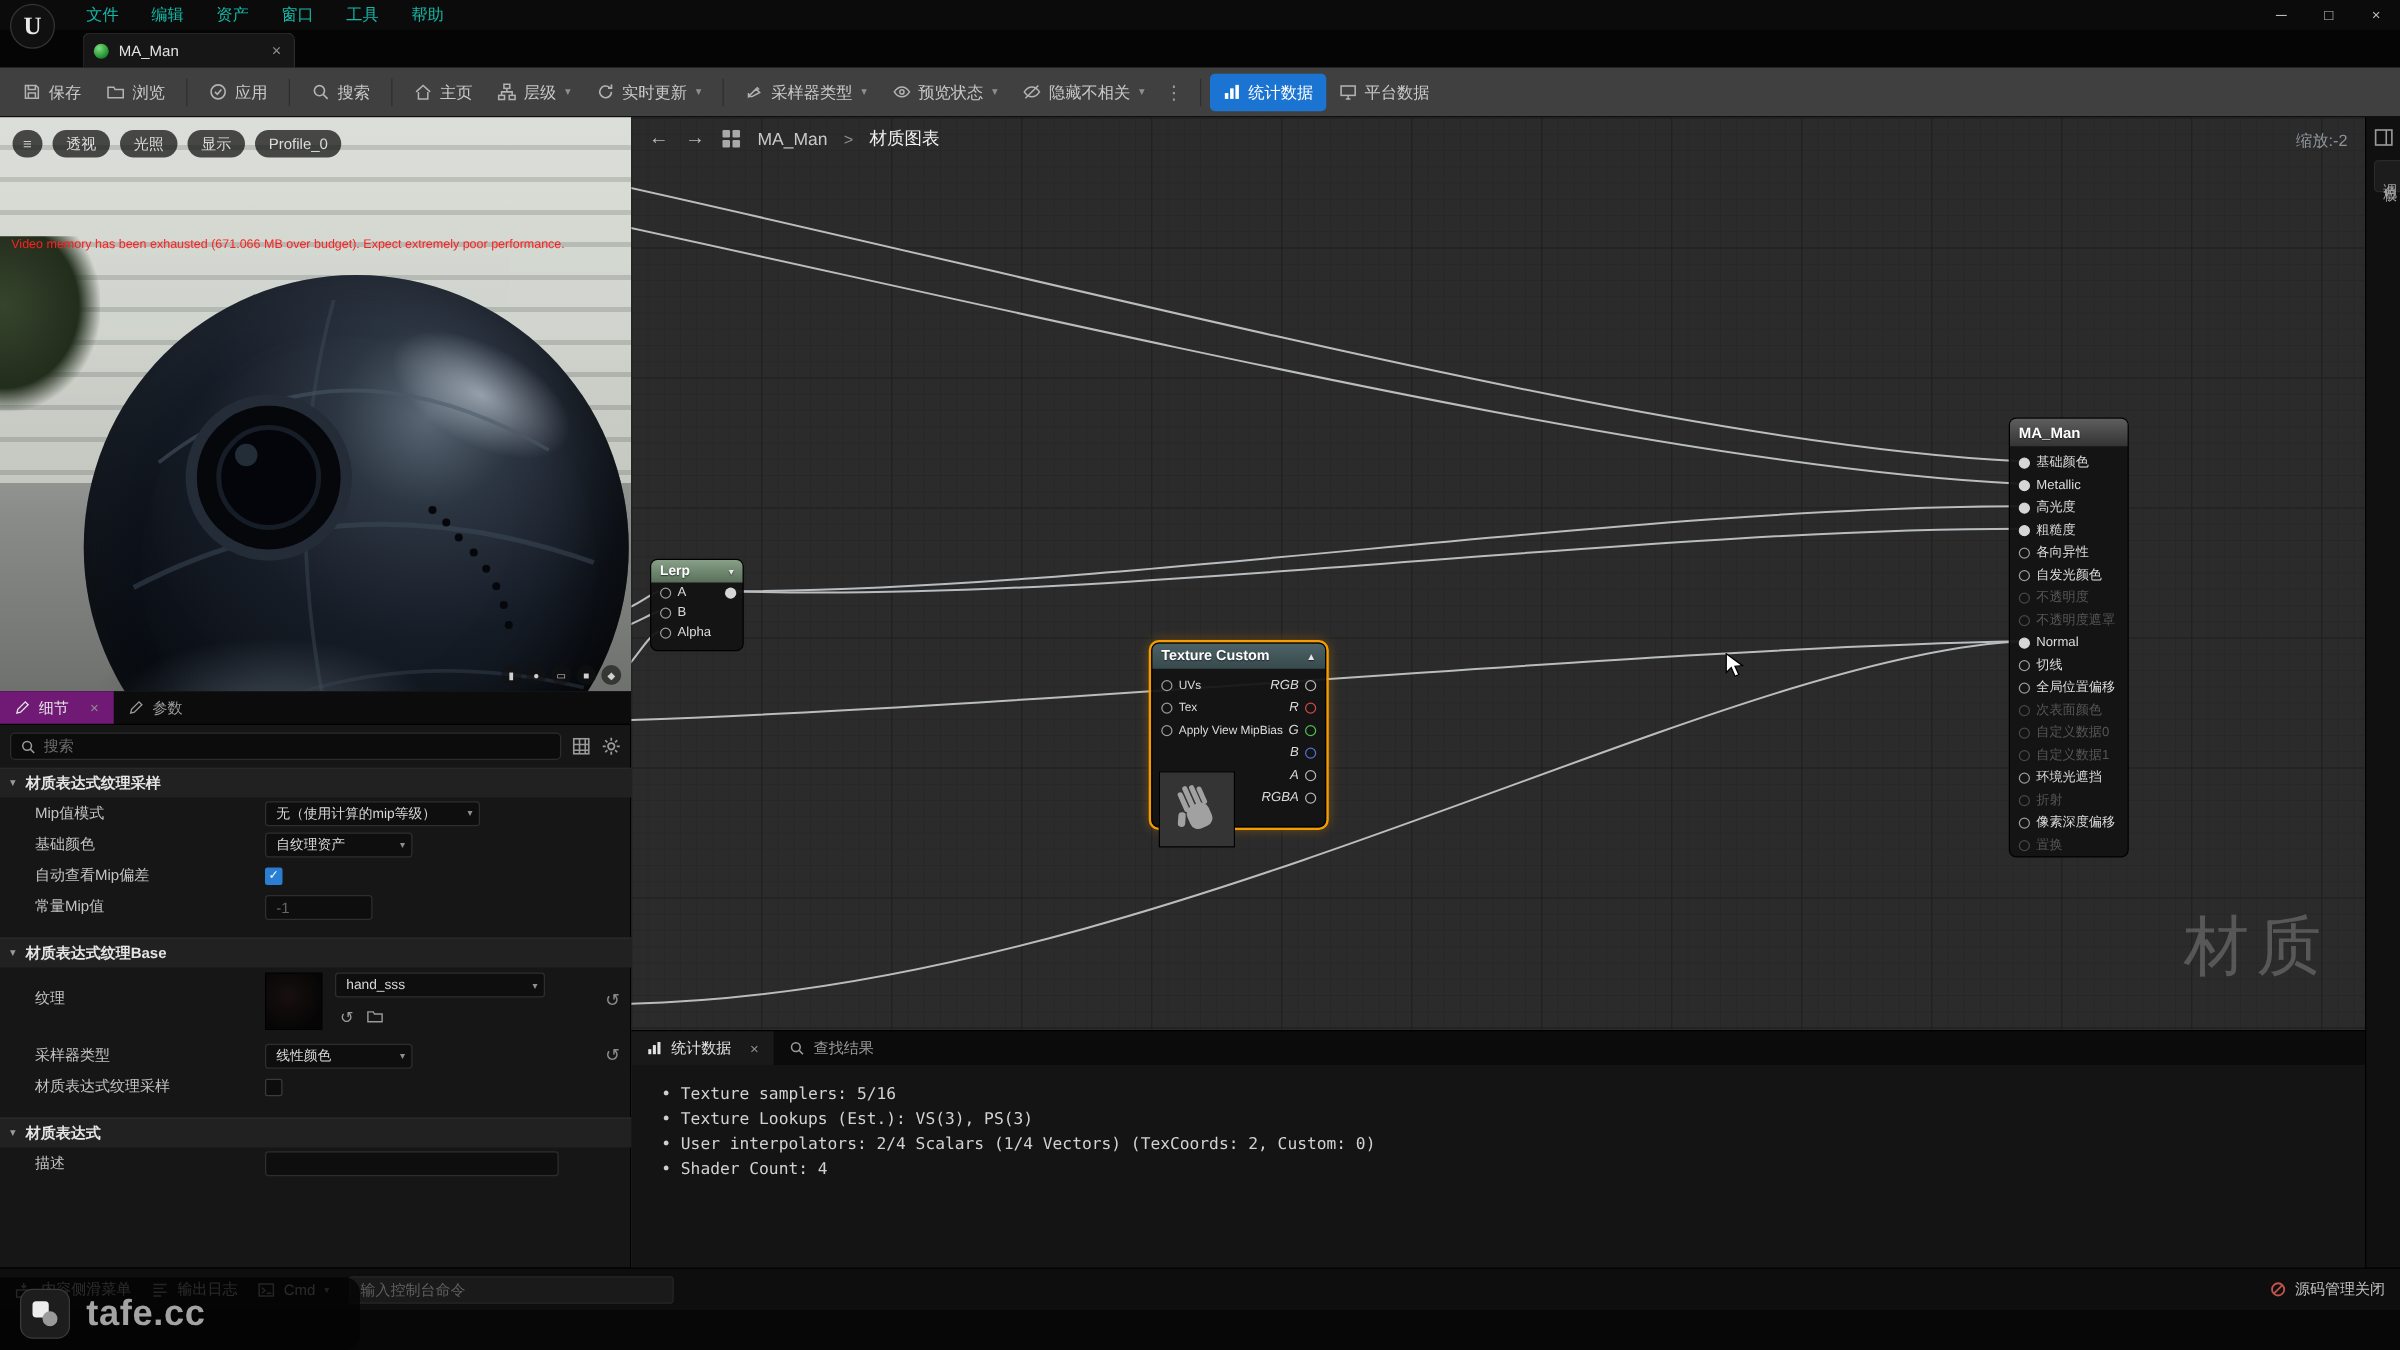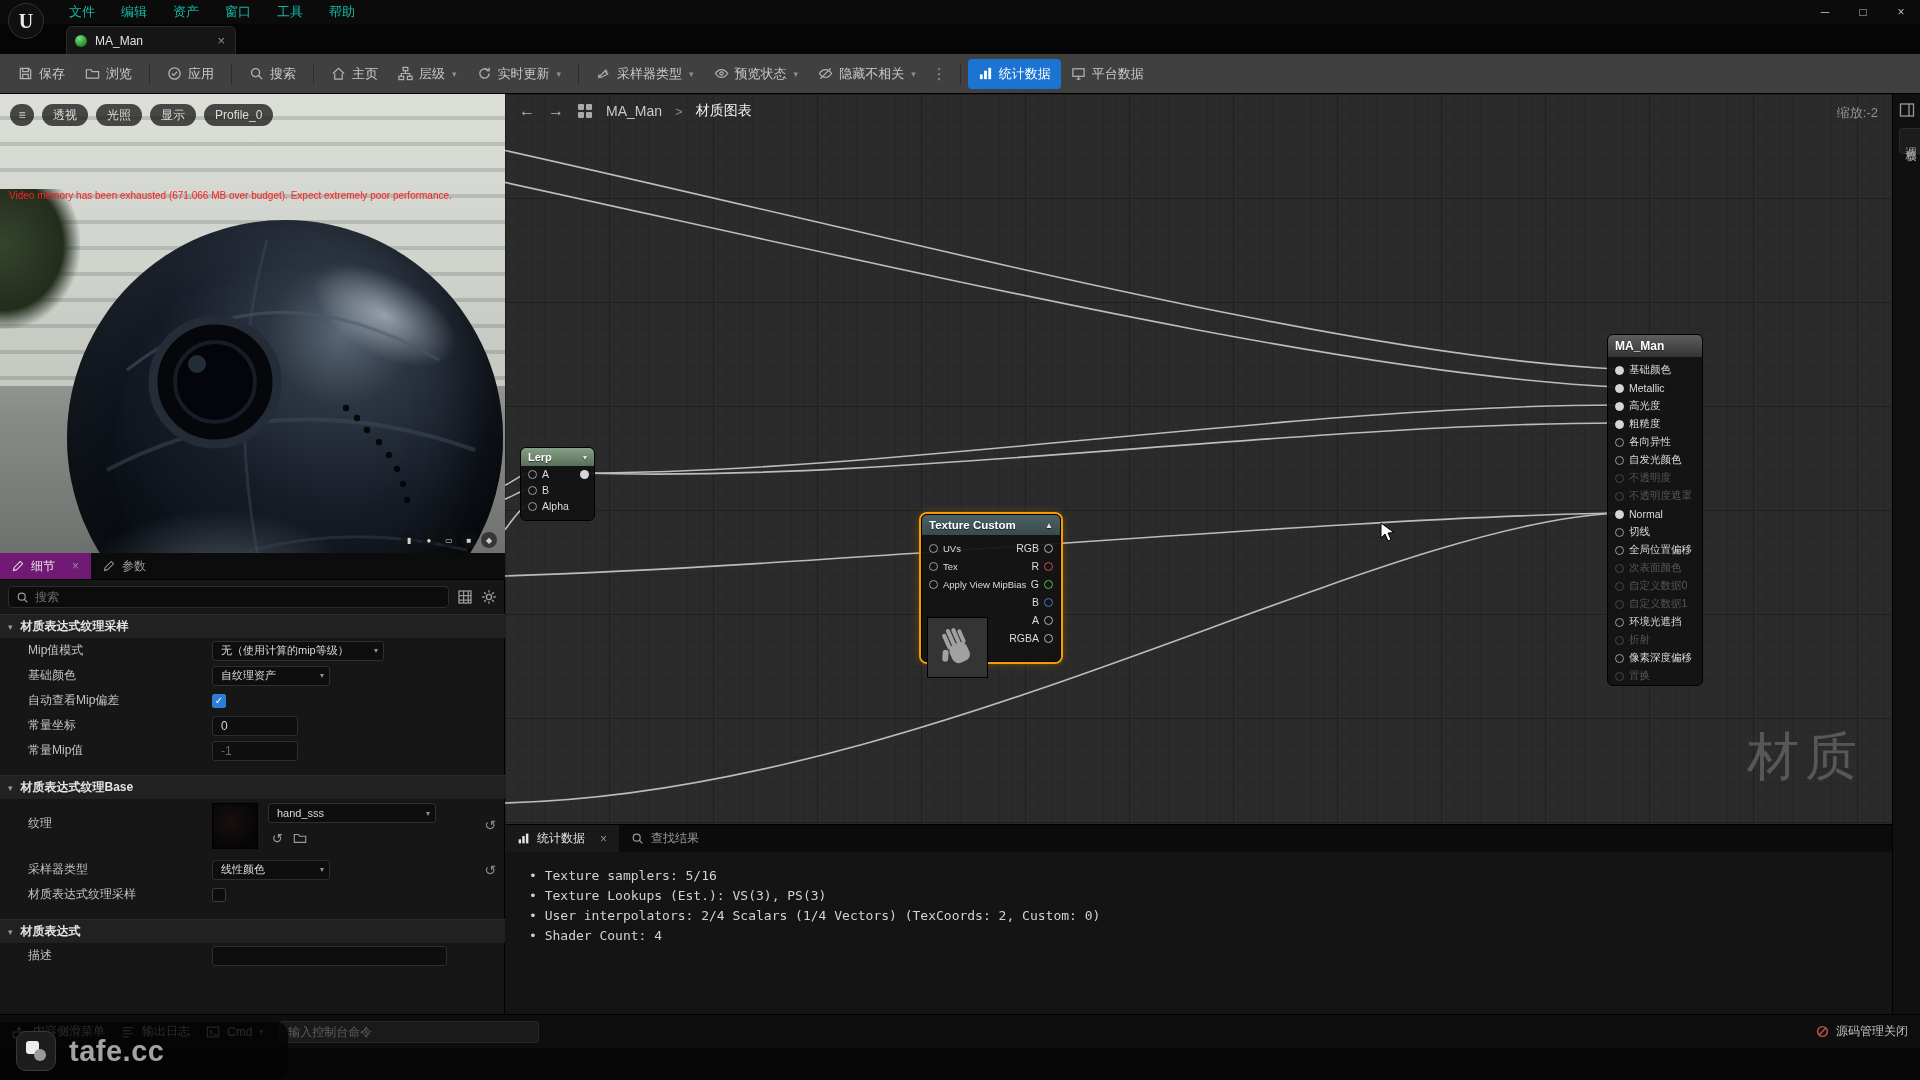--- a/index.html
+++ b/index.html
@@ -117,21 +117,21 @@
 
   #node-lerp { left:15px; top:353px; width:75px; height:74px; }
   #node-lerp .nhead { height:18px; background:linear-gradient(#87a087,#596f59); font-size:11px; }
   #node-lerp .prow { height:16px; }
   #lerp-out { position:absolute; right:5px; top:22px; width:9px; height:9px; border-radius:50%; background:#d6d6d6; }
 
   #node-ts { left:416px; top:420px; width:140px; height:148px; box-shadow:0 0 0 2px #f79c00, 0 0 10px rgba(247,156,0,.45); }
   #node-ts .nhead { background:linear-gradient(#4d6266,#374a4e); }
   .ts-cols { position:relative; height:128px; }
   .ts-left { position:absolute; left:0; top:4px; }
-  .ts-right { position:absolute; right:0; top:4px; }
+  .ts-right { position:absolute; right:0; top:4px;font-style:italic; }
   .ts-left .pl { font-size:9.5px; }
   .tsthumb { position:absolute; left:5px; top:82px; width:61px; height:61px; background:#2f2f2f; border:1px solid #000; z-index:2; }
 
   #node-result { left:1102px; top:240px; width:96px; height:352px; }
   #node-result .nhead { height:22px; background:linear-gradient(#5e5e5e,#343434); font-size:12px; }
   #node-result .pins { padding:4px 0 4px 0; }
 
   
   #stats { position:absolute; left:0; right:0; bottom:0; height:190px; z-index:7; }
   #stats .ptabs { height:28px; background:#0b0b0b; display:flex; align-items:stretch; border-top:1px solid #000; }
@@ -408,25 +408,20 @@
       <div class="drow">
         <span class="dlabel">自动查看Mip偏差</span>
         <div>
             <span class="cb on">
               <span>✓</span>
             </span>
           </div>
         <span></span>
       </div>
       <div class="drow">
-        <span class="dlabel">常量坐标</span>
-        <div><input class="num" value="0" style=""></div>
-        <span></span>
-      </div>
-      <div class="drow">
         <span class="dlabel">常量Mip值</span>
         <div><input class="num dis" value="-1" style=""></div>
         <span></span>
       </div>
 
       <div class="sec" style="margin-top:12px">
         <span class="chev">▾</span>
         <span>材质表达式纹理Base</span>
       </div>
       <div class="texrow">

